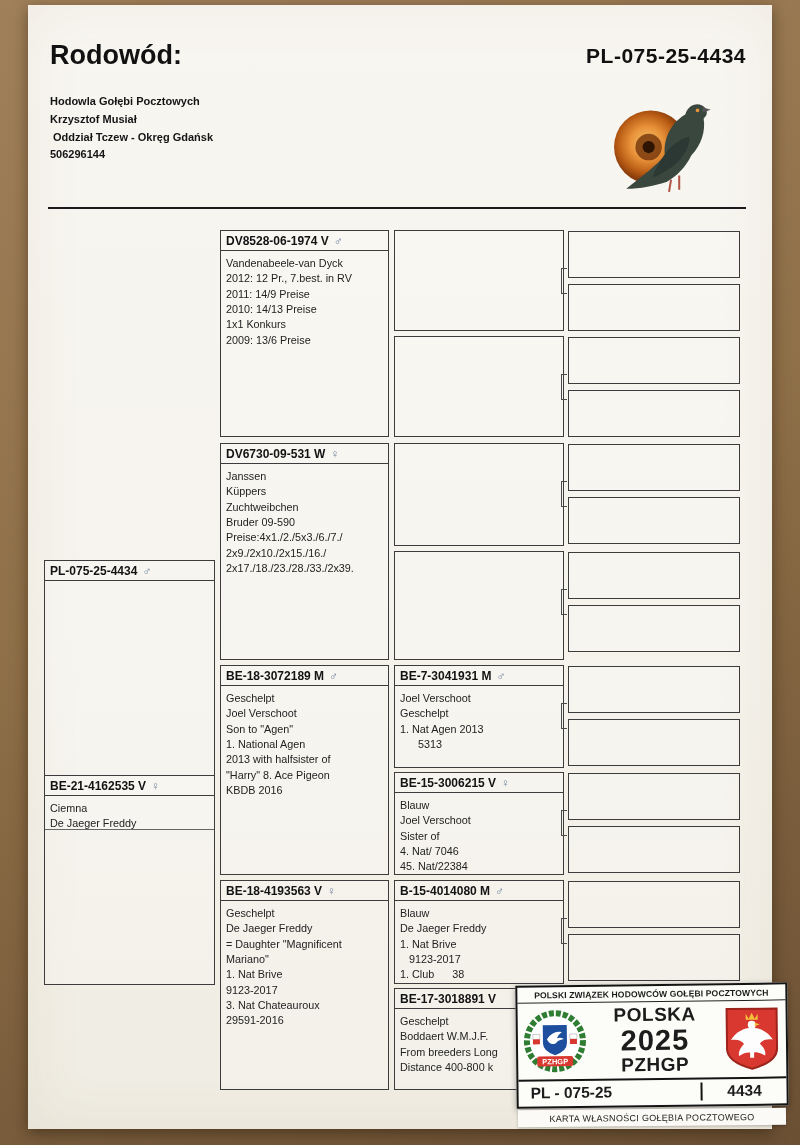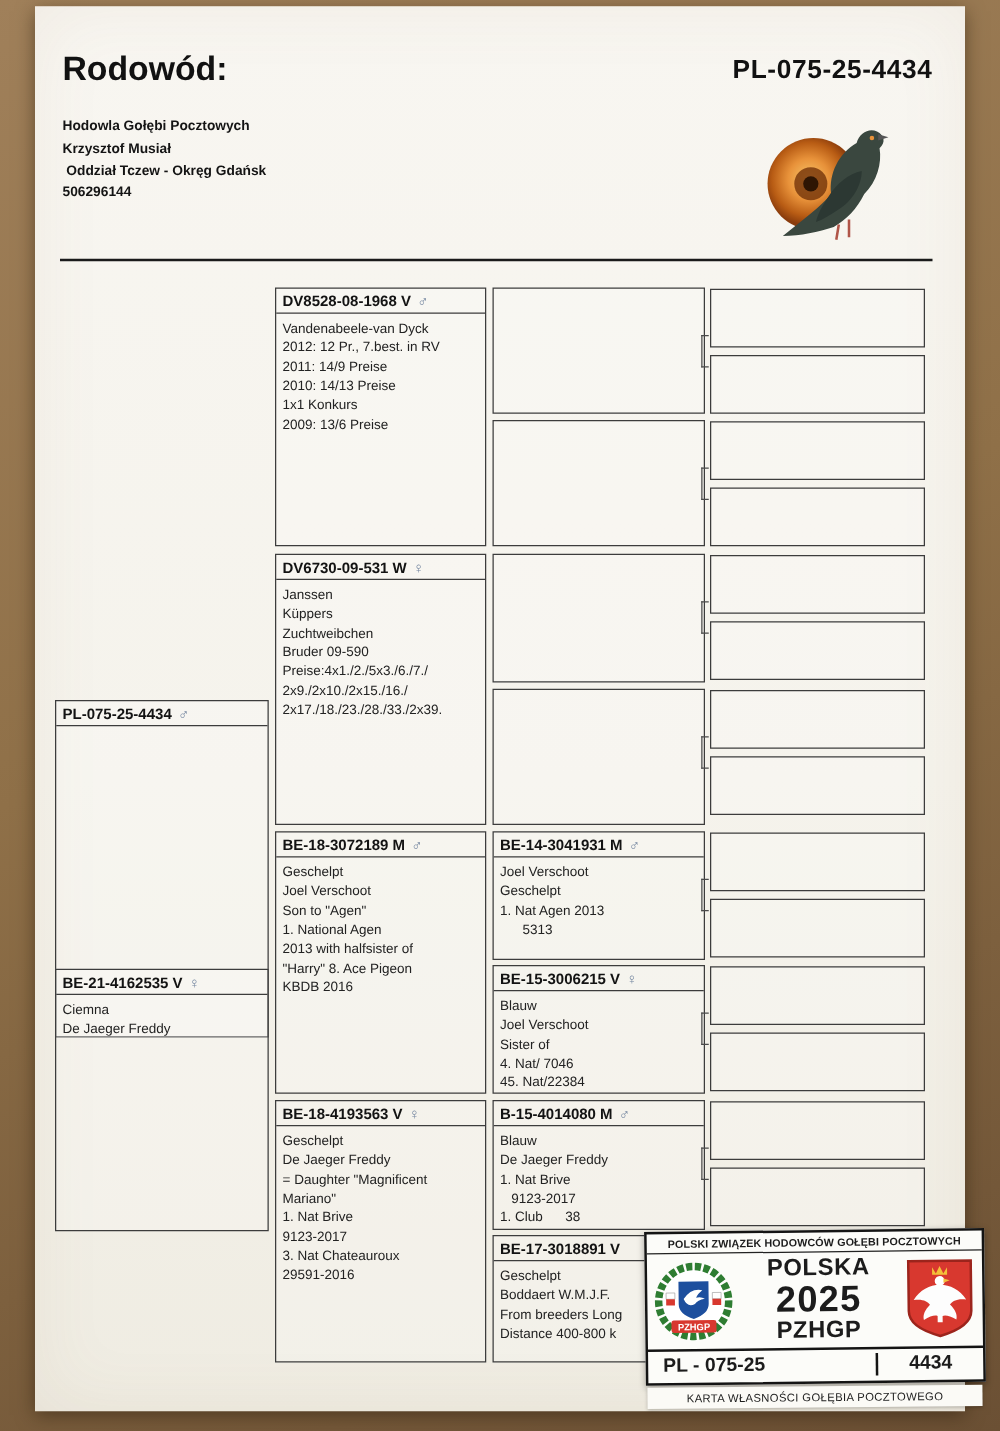--- a/index.html
+++ b/index.html
@@ -79,21 +79,21 @@
     <div class="pid"><span>PL-075-25-4434</span><span class="sex">♂</span></div>
     <div class="plines"></div>
   </div>
   <div class="pbox" style="left:44px;top:775px;width:171px;height:210px">
     <div class="pid"><span>BE-21-4162535 V</span><span class="sex">♀</span></div>
     <div class="plines">Ciemna
 De Jaeger Freddy</div>
   </div>
 
   <div class="pbox" style="left:220px;top:230px;width:169px;height:207px">
-    <div class="pid"><span>DV8528-08-1968 V</span><span class="sex">♂</span></div>
+    <div class="pid"><span>DV8528-06-1974 V</span><span class="sex">♂</span></div>
     <div class="plines">Vandenabeele-van Dyck
 2012: 12 Pr., 7.best. in RV
 2011: 14/9 Preise
 2010: 14/13 Preise
 1x1 Konkurs
 2009: 13/6 Preise</div>
   </div>
   <div class="pbox" style="left:220px;top:443px;width:169px;height:217px">
     <div class="pid"><span>DV6730-09-531 W</span><span class="sex">♀</span></div>
     <div class="plines">Janssen
@@ -125,21 +125,21 @@
 3. Nat Chateauroux
 29591-2016</div>
   </div>
 
   <div class="pbox" style="left:394px;top:230px;width:170px;height:101px"></div>
   <div class="pbox" style="left:394px;top:336px;width:170px;height:101px"></div>
   <div class="pbox" style="left:394px;top:443px;width:170px;height:103px"></div>
   <div class="pbox" style="left:394px;top:551px;width:170px;height:109px"></div>
 
   <div class="pbox" style="left:394px;top:665px;width:170px;height:103px">
-    <div class="pid"><span>BE-14-3041931 M</span><span class="sex">♂</span></div>
+    <div class="pid"><span>BE-7-3041931 M</span><span class="sex">♂</span></div>
     <div class="plines">Joel Verschoot
 Geschelpt
 1. Nat Agen 2013
       5313</div>
   </div>
   <div class="pbox" style="left:394px;top:772px;width:170px;height:103px">
     <div class="pid"><span>BE-15-3006215 V</span><span class="sex">♀</span></div>
     <div class="plines">Blauw
 Joel Verschoot
 Sister of

